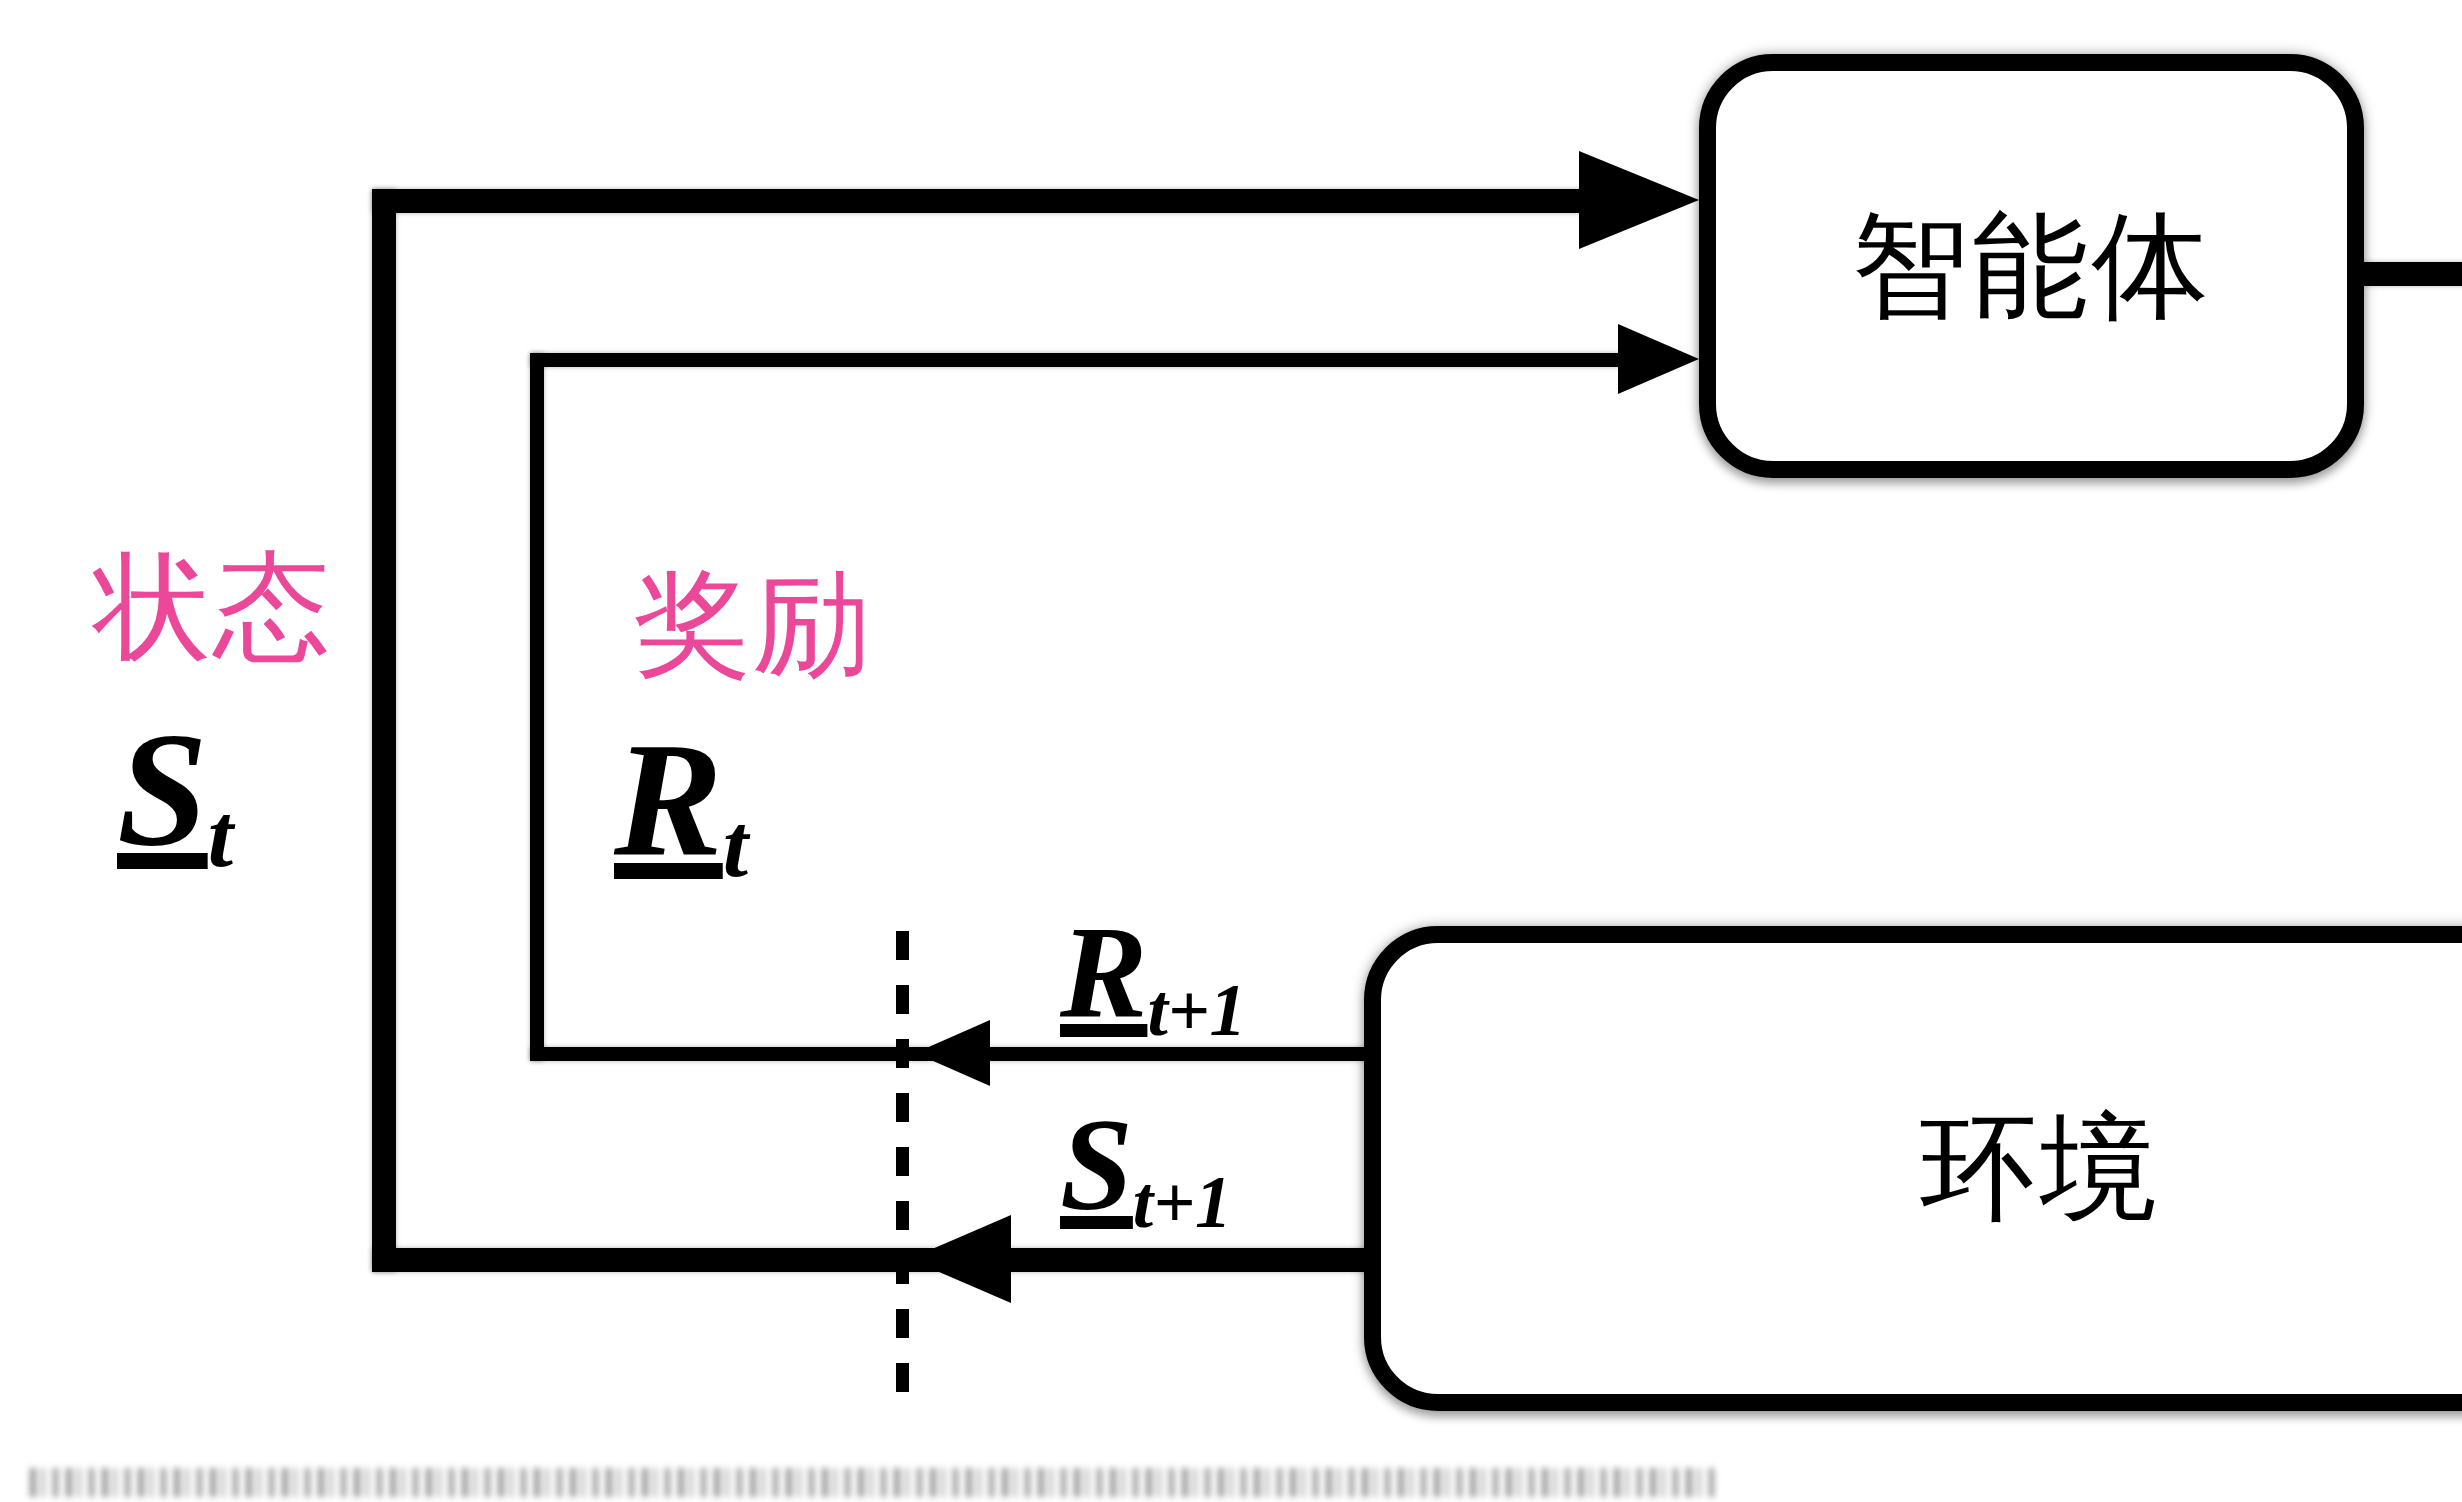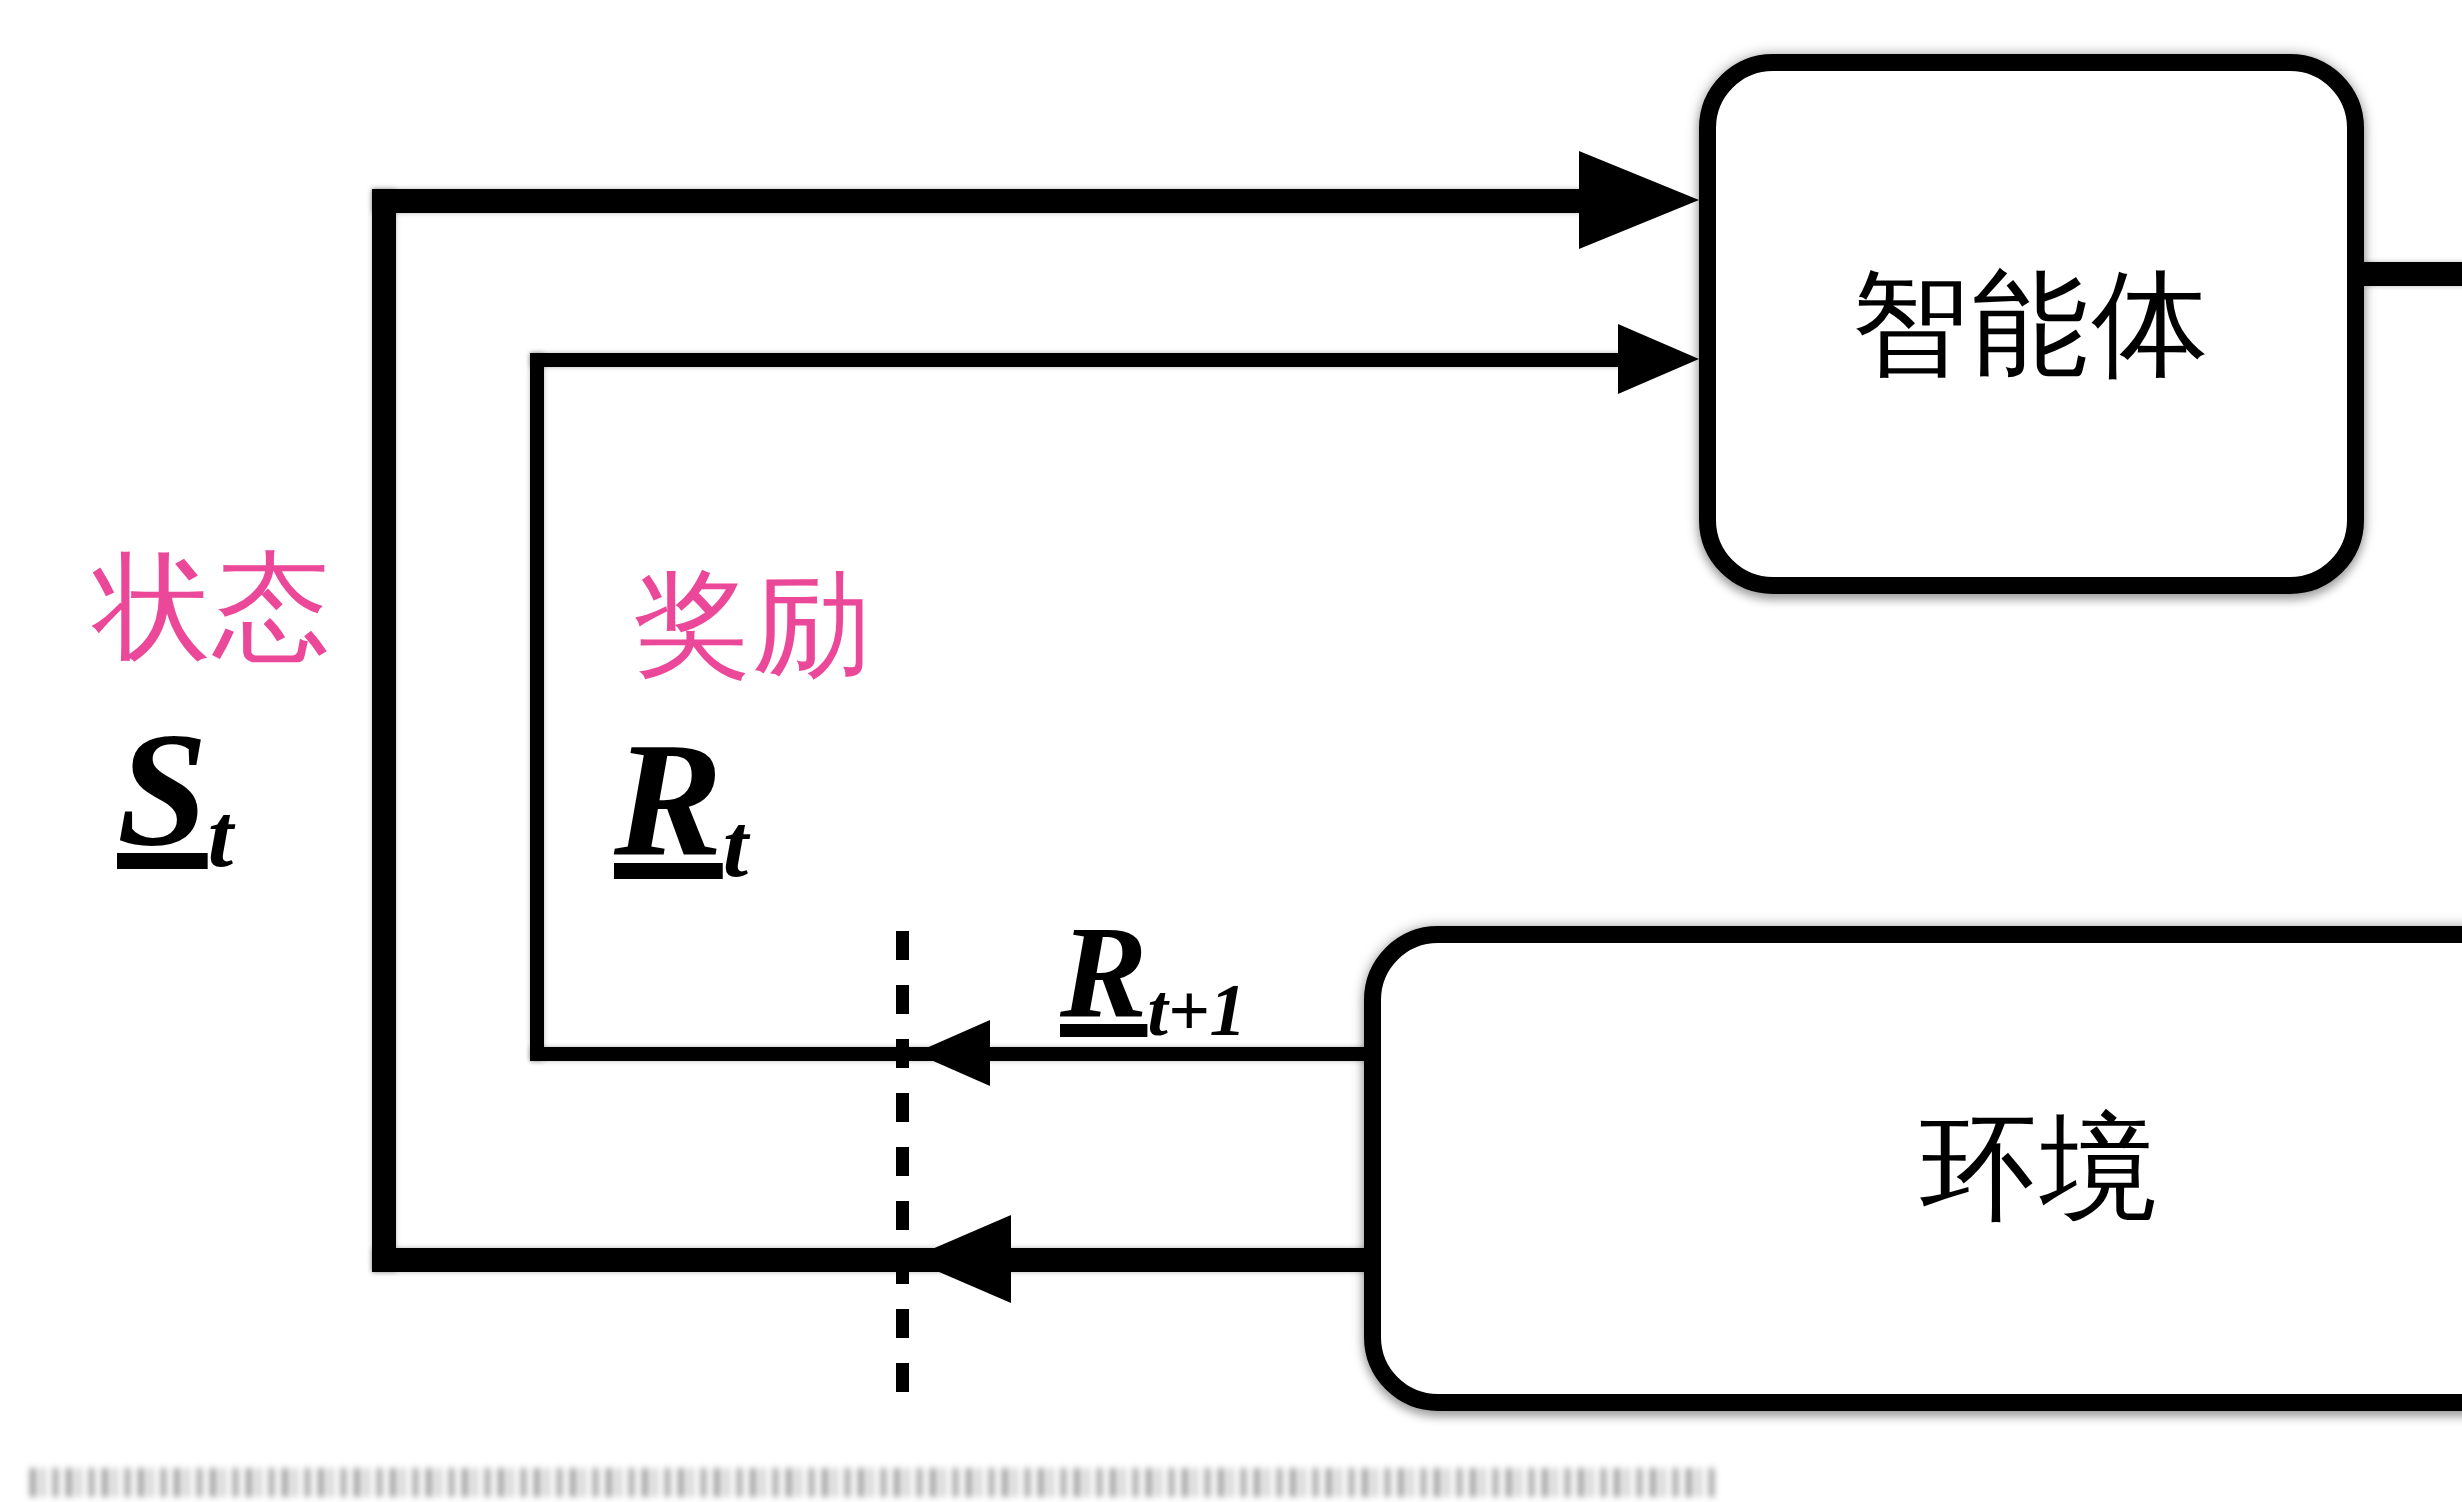--- a/index.html
+++ b/index.html
@@ -112,21 +112,21 @@
                         border-bottom: 33px solid transparent;
                         border-right: 75px solid #000; }
 
   
   #action-line-top    { left: 2364px; top: 262px;  width: 1149px; height: 23.6px; }
 
   
   #time-divider { left: 896px; top: 931px; width: 12.8px; height: 468px; }
 
   
-  #agent-node { left: 1699px; top: 54px;  width: 665px; height: 540px; }
+  #agent-node { left: 1699px; top: 54px;  width: 665px; height: 424px; }
   #env-node   { left: 1364px; top: 926px; width: 1352px; height: 485px; }
 
   
   #label-state   { left: 94px;  top: 549px; }
   #sym-state     { left: 117px;  top: 708px; }
   #label-reward  { left: 634px; top: 566px; }
   #sym-reward    { left: 582px; top: 718px; margin-left: 32px; }
   #sym-next-reward { left: 1060px; top: 907px; }
   #sym-next-state  { left: 1060px; top: 1099px; }
 
@@ -178,17 +178,18 @@
     <span class="cjk-label">环境</span>
   </div>
 
   <div id="label-state" class="cjk">状态</div>
   <div id="sym-state" class="math big"><span>S</span><span class="msub">t</span></div>
 
   <div id="label-reward" class="cjk">奖励</div>
   <div id="sym-reward" class="math big"><span>R</span><span class="msub">t</span></div>
 
   <div id="sym-next-reward" class="math small"><span>R</span><span class="msub">t+1</span></div>
+  <div id="sym-next-state" class="math small"><span>S</span><span class="msub">t+1</span></div>
 
   <div id="cutoff-caption-strip"></div>
 
 </div>
 
 
 </body></html>

